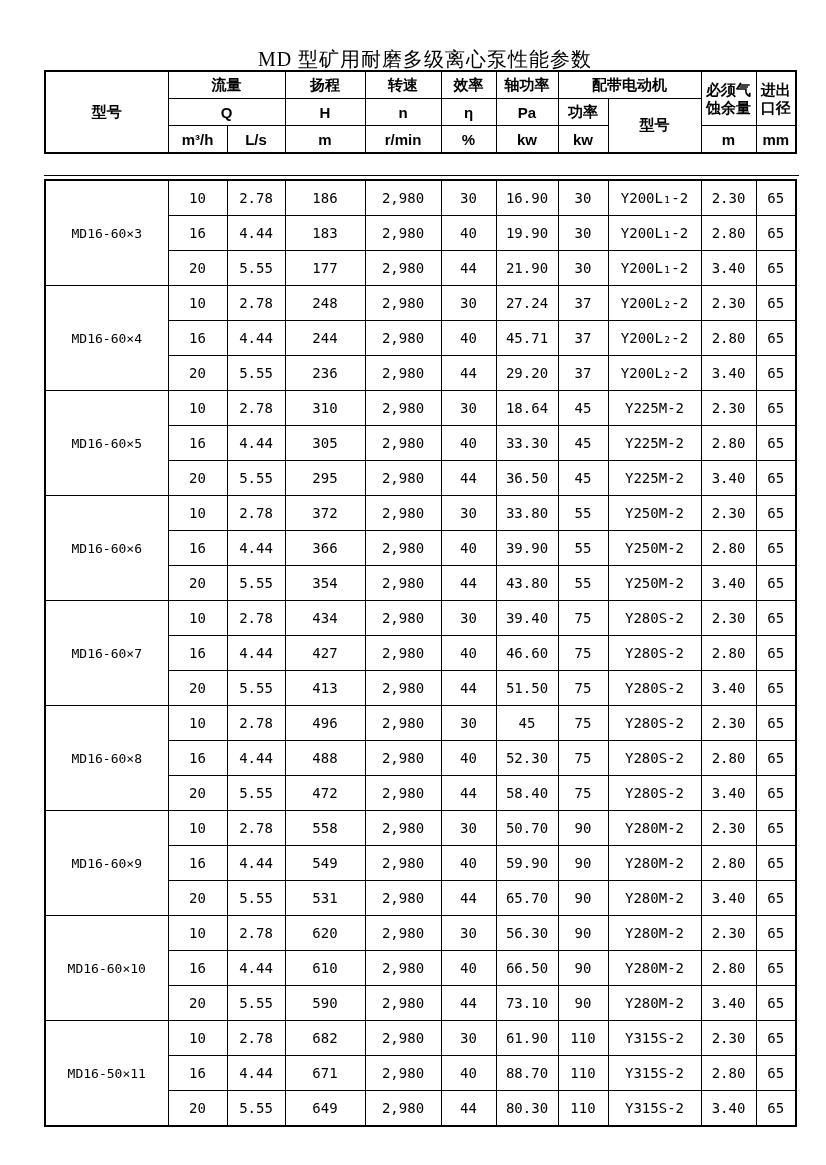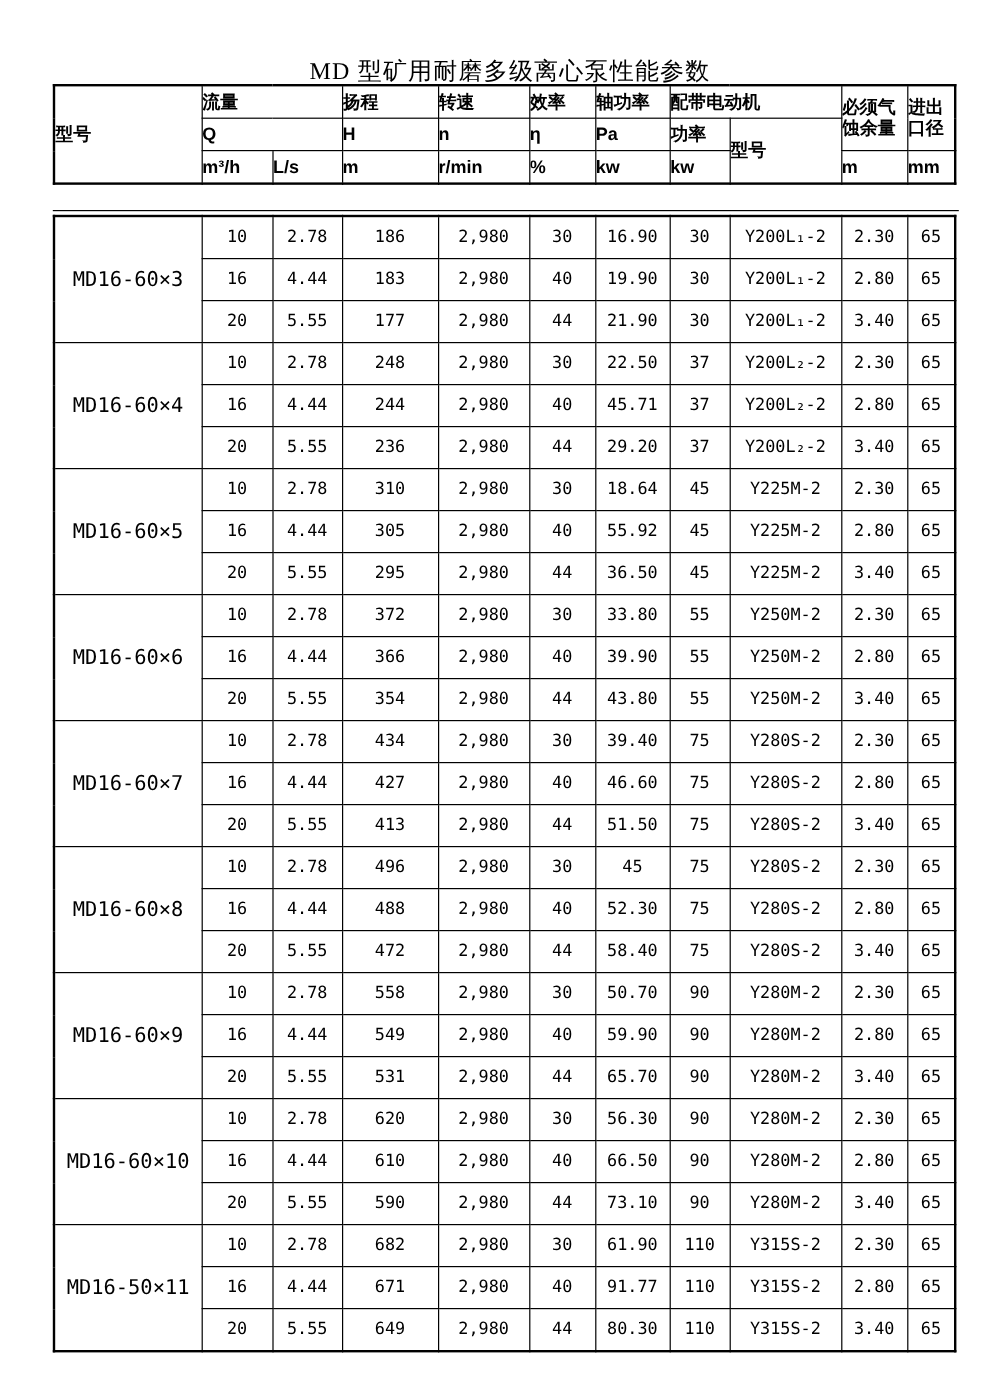--- a/index.html
+++ b/index.html
@@ -11,33 +11,33 @@
   .title{
     position:absolute;top:34px;left:0;width:826px;
     text-align:center;
     font-family:"Liberation Serif","DejaVu Serif",serif;
     font-size:20px;font-weight:normal;letter-spacing:1px;margin:12px;
   }
   table{border-collapse:collapse;table-layout:fixed;width:751px}
   
   .hdr-table{position:absolute;left:44px;top:70px;border:2px solid #000}
   .hdr-table td{
-    border:1px solid #000;text-align:left;vertical-align:middle;
+    border:1px solid #000;text-align:center;vertical-align:middle;
     font-weight:bold;font-size:15px;height:26px;padding:0;overflow:hidden;
   }
   .wrap2{white-space:pre-line;line-height:1.15}
   
   .body-wrap{position:absolute;left:44px;top:175px;width:755px;border-top:1px solid #000;padding-top:3px}
   .bod-table{border:2px solid #000}
   .bod-table td{
     border:1px solid #000;text-align:center;vertical-align:middle;
     font-family:"DejaVu Sans Mono","DejaVu Sans","Liberation Mono",monospace;
     font-size:14px;height:34px;padding:0;overflow:hidden;
   }
-  .bod-table td.model-cell{font-size:17px;letter-spacing:0}
+  .bod-table td.model-cell{font-size:13px;letter-spacing:0}
 </style>
 </head>
 <body>
 
 <h1 class="title">MD 型矿用耐磨多级离心泵性能参数</h1>
 
 <table class="hdr-table">
   <colgroup>
     <col style="width:123px">
       <col style="width:59px">
@@ -141,21 +141,21 @@
           <td>3.40</td>
           <td>65</td>
         </tr>
         <tr>
           <td rowspan="3" class="model-cell">MD16-60×4</td>
           <td>10</td>
           <td>2.78</td>
           <td>248</td>
           <td>2,980</td>
           <td>30</td>
-          <td>22.50</td>
+          <td>27.24</td>
           <td>37</td>
           <td>Y200L₂-2</td>
           <td>2.30</td>
           <td>65</td>
         </tr>
         <tr>
           <td>16</td>
           <td>4.44</td>
           <td>244</td>
           <td>2,980</td>
@@ -190,21 +190,21 @@
           <td>Y225M-2</td>
           <td>2.30</td>
           <td>65</td>
         </tr>
         <tr>
           <td>16</td>
           <td>4.44</td>
           <td>305</td>
           <td>2,980</td>
           <td>40</td>
-          <td>55.92</td>
+          <td>33.30</td>
           <td>45</td>
           <td>Y225M-2</td>
           <td>2.80</td>
           <td>65</td>
         </tr>
         <tr>
           <td>20</td>
           <td>5.55</td>
           <td>295</td>
           <td>2,980</td>
@@ -412,21 +412,21 @@
           <td>Y315S-2</td>
           <td>2.30</td>
           <td>65</td>
         </tr>
         <tr>
           <td>16</td>
           <td>4.44</td>
           <td>671</td>
           <td>2,980</td>
           <td>40</td>
-          <td>91.77</td>
+          <td>88.70</td>
           <td>110</td>
           <td>Y315S-2</td>
           <td>2.80</td>
           <td>65</td>
         </tr>
         <tr>
           <td>20</td>
           <td>5.55</td>
           <td>649</td>
           <td>2,980</td>

